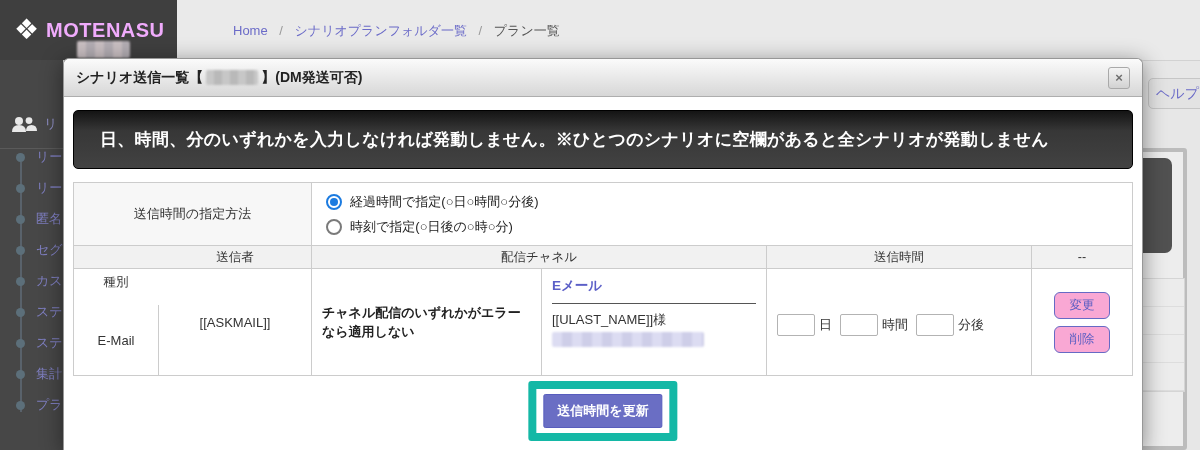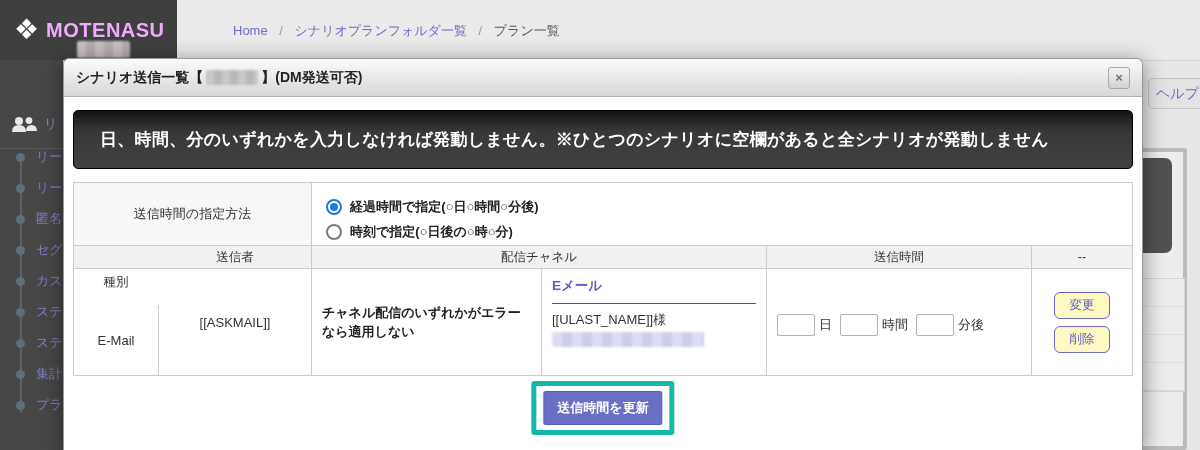--- a/index.html
+++ b/index.html
@@ -65,21 +65,21 @@
 
   .notice{height:59px;border-radius:5px;border:1px solid #000;box-sizing:border-box;
           background:linear-gradient(180deg,#141414 0%,#373737 35%,#424242 100%);
           color:#fff;font-size:17px;font-weight:bold;display:flex;align-items:center;
           padding:0 26px;letter-spacing:.3px;}
 
   
   .spec{display:flex;margin-top:13px;border:1px solid #ccc;border-bottom:none;height:63px;box-sizing:border-box;}
   .spec-label{width:238px;background:#f7f7f7;border-right:1px solid #ccc;box-sizing:border-box;
               display:flex;align-items:center;justify-content:center;font-size:13px;color:#333;}
-  .spec-content{flex:1;display:flex;flex-direction:column;justify-content:flex-end;gap:7px;padding:4px 14px;font-weight:bold;}
+  .spec-content{flex:1;display:flex;flex-direction:column;justify-content:center;gap:7px;padding:4px 14px;}
   .radio-row{display:flex;align-items:center;gap:8px;cursor:pointer;}
   .radio{width:16px;height:16px;border-radius:50%;box-sizing:border-box;position:relative;background:#fff;}
   .radio.on{border:2px solid #1c7be0;}
   .radio.on::after{content:"";position:absolute;left:2px;top:2px;width:8px;height:8px;border-radius:50%;background:#1c7be0;}
   .radio.off{border:2px solid #7a7a7a;}
   .radio-label{font-size:13px;color:#222;}
 
   
   .thead{display:flex;border:1px solid #ccc;background:#f1f1f1;height:24px;box-sizing:border-box;
          font-size:12.5px;color:#333;}
@@ -98,27 +98,27 @@
   .ch-subject{margin-top:4px;}
   .ch-divider{border:none;border-top:1px solid #555;margin:8px 0 7px 0;}
   .recipient-blur{margin-top:3px;width:152px;height:15px;border-radius:2px;
                   background:repeating-linear-gradient(90deg,#dcdcf2 0 10px,#cecee8 10px 20px);filter:blur(1px);}
   .timecell{padding:8px 10px;display:flex;flex-direction:column;justify-content:center;}
   .time-inputs{display:flex;align-items:center;margin-top:5px;}
   .time-inputs input{width:38px;height:22px;border:1px solid #b3b3b3;border-radius:2px;box-sizing:border-box;
                      font-size:13px;padding:0 4px;}
   .time-unit{margin:0 8px 0 4px;}
   .actcell{display:flex;flex-direction:column;align-items:center;justify-content:center;gap:7px;}
-  .act-btn{width:56px;height:27px;background:#fef9c3;border:1px solid #666ac5;border-radius:6px;color:#5a5ec3;
+  .act-btn{width:56px;height:27px;background:#f9a8d4;border:1px solid #666ac5;border-radius:6px;color:#5a5ec3;
            font-size:12.5px;cursor:pointer;font-family:"Liberation Sans",sans-serif;}
 
   
   .update-area{position:relative;height:60px;}
   .red-box{position:absolute;left:50%;top:5px;transform:translateX(-50%);
-           border:5px solid #14b8a6;border-radius:3px;padding:5px 7px;background:#fff;}
+           border:8px solid #14b8a6;border-radius:3px;padding:5px 7px;background:#fff;}
   .update-btn{background:#6a6ec4;border:1px solid #5револ;border:1px solid #585dbd;border-radius:2px;color:#fff;
               font-weight:bold;font-size:13px;padding:7px 13px;cursor:pointer;
               font-family:"Liberation Sans",sans-serif;}
 </style>
 </head>
 <body>
 
 <div id="page">
 
   <div class="topbar">

